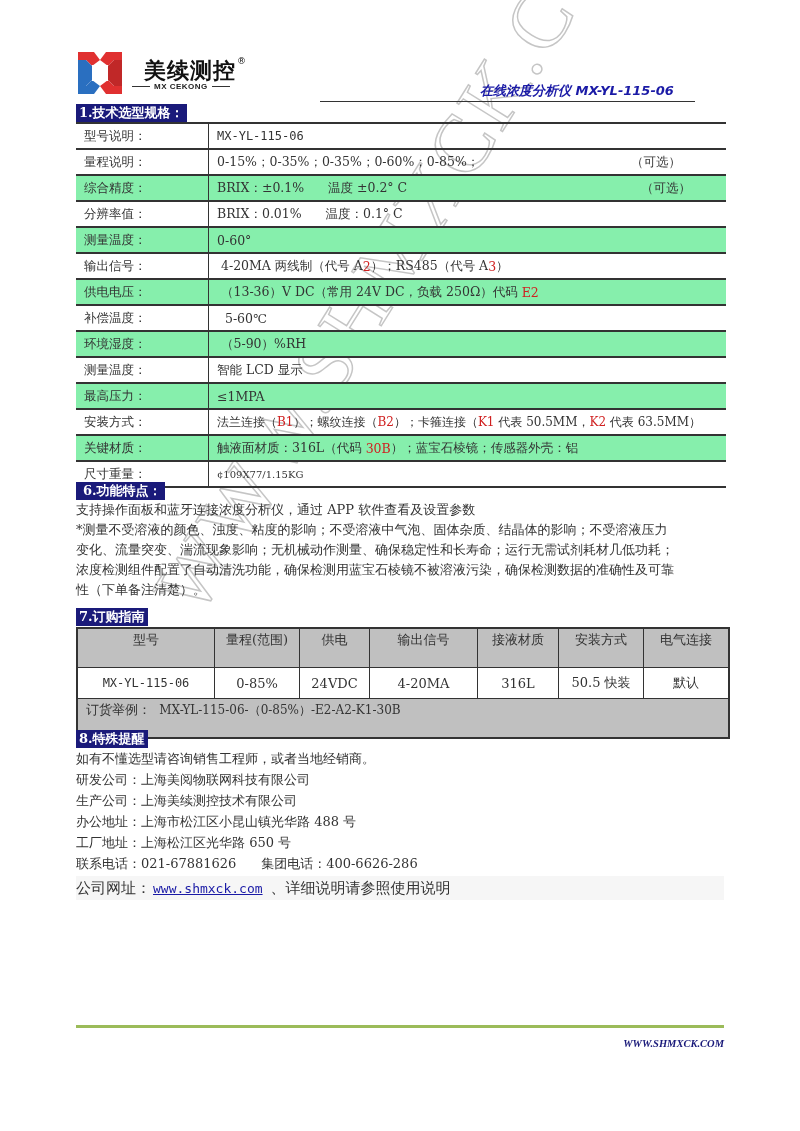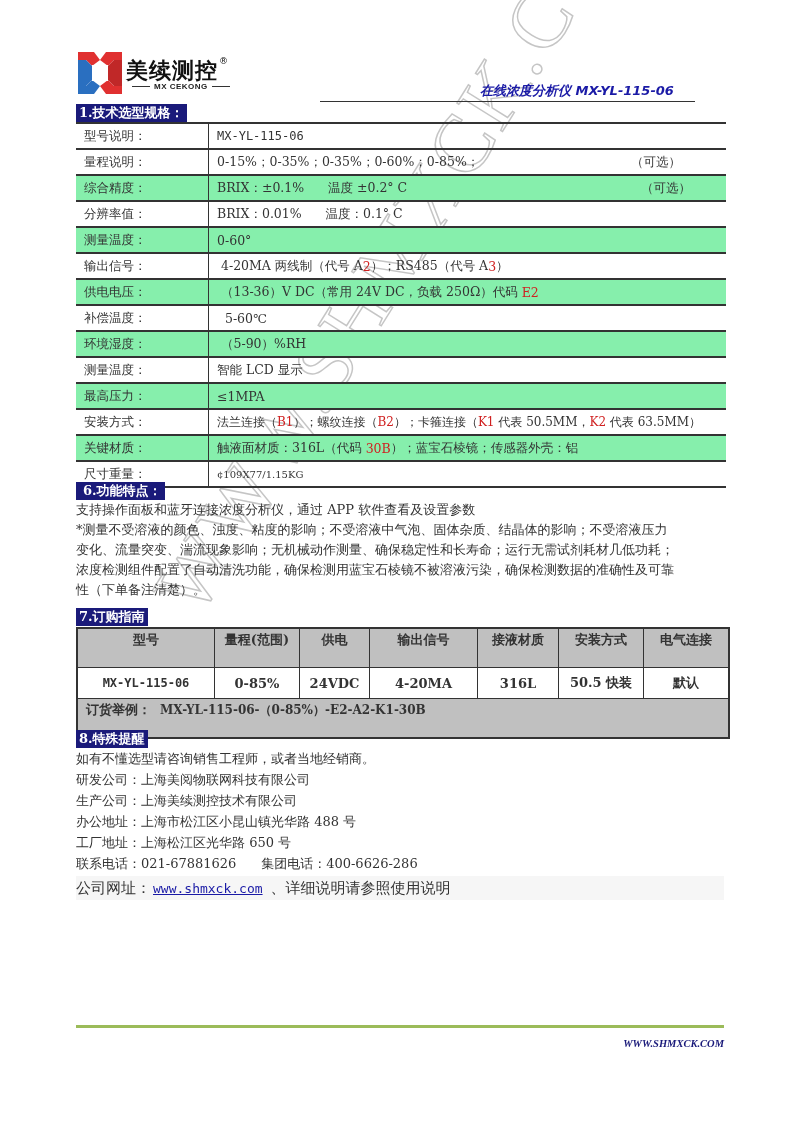--- a/index.html
+++ b/index.html
@@ -1,20 +1,20 @@
 <!DOCTYPE html>
 <html><head>
 <meta charset="utf-8">
 <style>
   html,body{margin:0;padding:0;background:#fff;}
   body{width:800px;height:1131px;position:relative;overflow:hidden;font-family:"DejaVu Serif","Liberation Serif",serif;color:#222;}
   .abs{position:absolute;}
   
   .logo{left:78px;top:52px;width:44px;height:42px;}
-  .brand{left:126px;top:56px;font-family:"DejaVu Sans","Liberation Sans",sans-serif;font-weight:bold;font-size:22px;letter-spacing:1px;color:#111;}
+  .brand{left:144px;top:56px;font-family:"DejaVu Sans","Liberation Sans",sans-serif;font-weight:bold;font-size:22px;letter-spacing:1px;color:#111;}
   .brand sup{font-size:9px;font-weight:normal;vertical-align:top;margin-left:1px;}
   .brand-sub{left:128px;top:82px;font-family:"Liberation Sans","DejaVu Sans",sans-serif;font-size:8px;font-weight:bold;color:#222;letter-spacing:0.5px;}
   .brand-sub .dash{display:inline-block;width:18px;border-top:1px solid #333;vertical-align:middle;margin:0 4px;}
   .doc-title{left:480px;top:82px;font-family:"DejaVu Sans","Liberation Sans",sans-serif;font-style:italic;font-weight:bold;font-size:13px;color:#1a1aa6;}
   .header-line{left:320px;top:101px;width:375px;border-top:1.5px solid #333;}
   
   .sec{position:absolute;left:76px;background:#1a1a7a;color:#fff;font-size:13px;font-weight:bold;padding:1px 3px;line-height:16px;}
   
   .spec{left:76px;top:122px;width:650px;border-top:2px solid #333;}
   .spec .row{display:flex;height:24px;border-bottom:2px solid #333;align-items:center;font-size:12.5px;}
@@ -22,21 +22,21 @@
   .spec .k{width:133px;padding-left:8px;box-sizing:border-box;height:100%;display:flex;align-items:center;border-right:1.5px solid #333;color:#333;}
   .spec .v{flex:1;padding-left:8px;color:#333;display:flex;align-items:center;height:100%;position:relative;white-space:nowrap;}
   .spec .v .opt{position:absolute;}
   .red{color:#d02020;}
   .small{font-size:10px;}
   
   .para{left:76px;width:655px;font-size:13px;line-height:20px;color:#333;}
   
   .order{left:76px;top:627px;width:654px;border:1.5px solid #333;box-sizing:border-box;}
   .order table{border-collapse:collapse;width:100%;font-size:13px;}
-  .order td{border:1px solid #333;text-align:center;color:#333;font-weight:bold;}
+  .order td{border:1px solid #333;text-align:center;color:#333;}
   .order tr.head td{background:#c0c0c0;height:35px;vertical-align:top;padding-top:2px;}
   .order tr.data td{background:#fff;height:28px;}
   .order tr.ex td{background:#c0c0c0;text-align:left;padding:2px 8px;height:34px;vertical-align:top;}
   .mono{font-family:"DejaVu Sans Mono","Liberation Mono",monospace;}
   
   .contact{left:76px;top:748px;font-size:13px;line-height:21px;color:#333;}
   .website-row{left:76px;top:876px;width:648px;height:24px;background:#f6f6f6;font-size:15px;line-height:24px;color:#333;}
   .website-row a{color:#1a1aa6;text-decoration:underline;margin:0 8px 0 2px;}
   
   .footer-line{left:76px;top:1025px;width:648px;height:3px;background:#9bbb59;}

